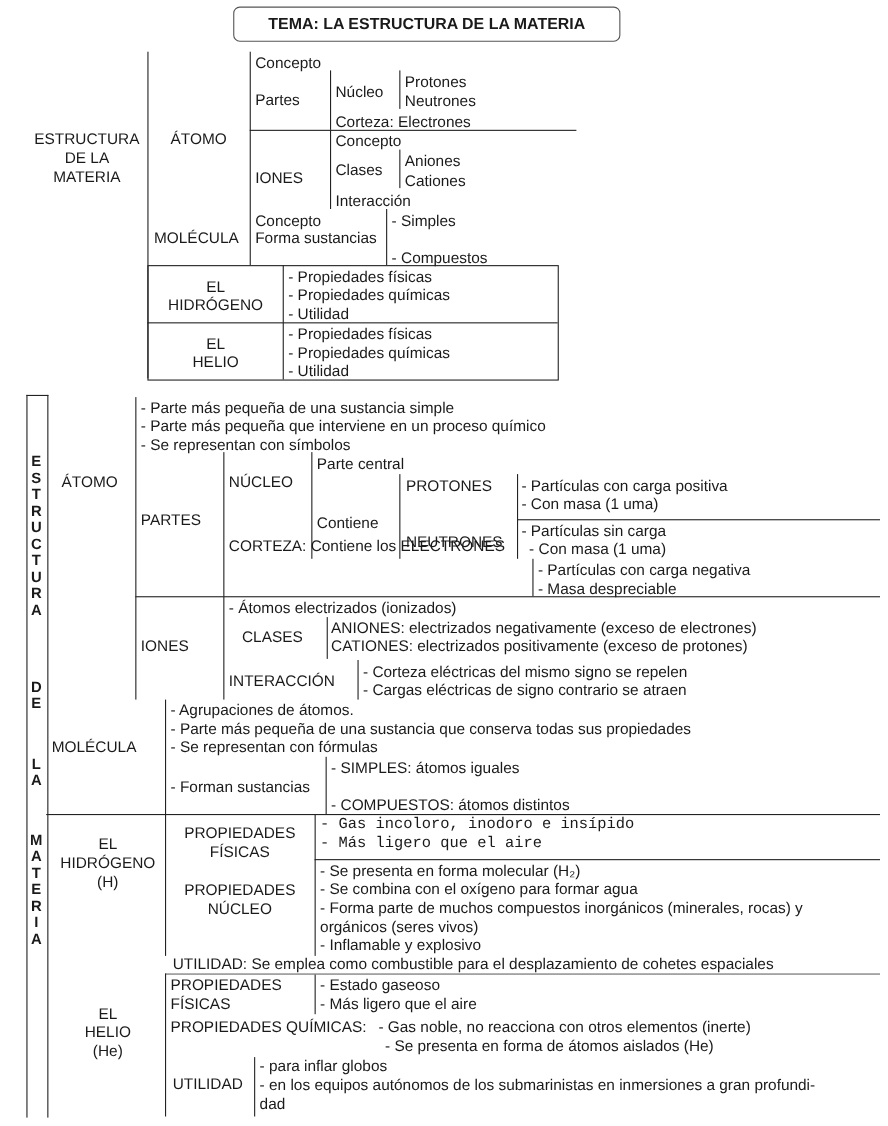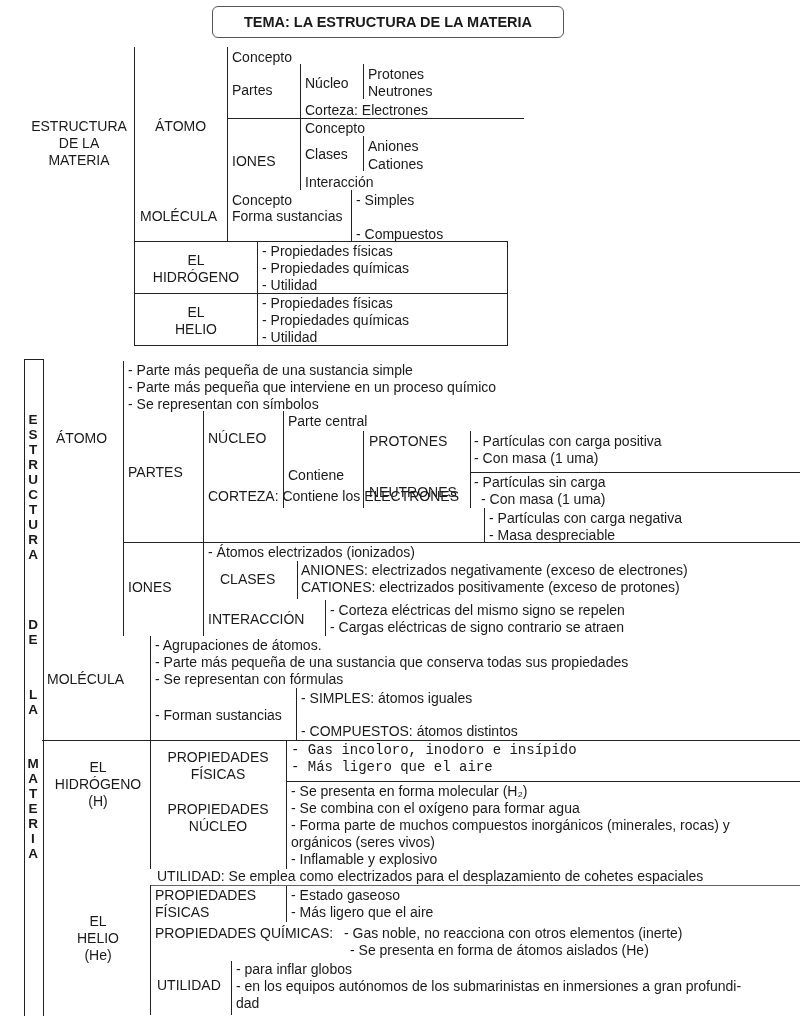--- a/index.html
+++ b/index.html
@@ -185,21 +185,21 @@
     <div>PROPIEDADES</div>
     <div>NÚCLEO</div>
   </div>
   <div class="t" style="left:291px;top:783px;">
     <div>- Se presenta en forma molecular (H₂)</div>
     <div>- Se combina con el oxígeno para formar agua</div>
     <div>- Forma parte de muchos compuestos inorgánicos (minerales, rocas) y</div>
     <div>orgánicos (seres vivos)</div>
     <div>- Inflamable y explosivo</div>
   </div>
-  <div class="t" style="left:157px;top:868px;">UTILIDAD: Se emplea como electrizados para el desplazamiento de cohetes espaciales</div>
+  <div class="t" style="left:157px;top:868px;">UTILIDAD: Se emplea como combustible para el desplazamiento de cohetes espaciales</div>
   <div class="hl" style="left:150px;top:885px;width:650px;border-top-color:#666;"></div>
 
   <div class="vl" style="left:150px;top:885px;height:130px;"></div>
   <div class="t c" style="left:48px;top:913px;width:100px;">
     <div>EL</div>
     <div>HELIO</div>
     <div>(He)</div>
   </div>
   <div class="t" style="left:155px;top:887px;">
     <div>PROPIEDADES</div>

